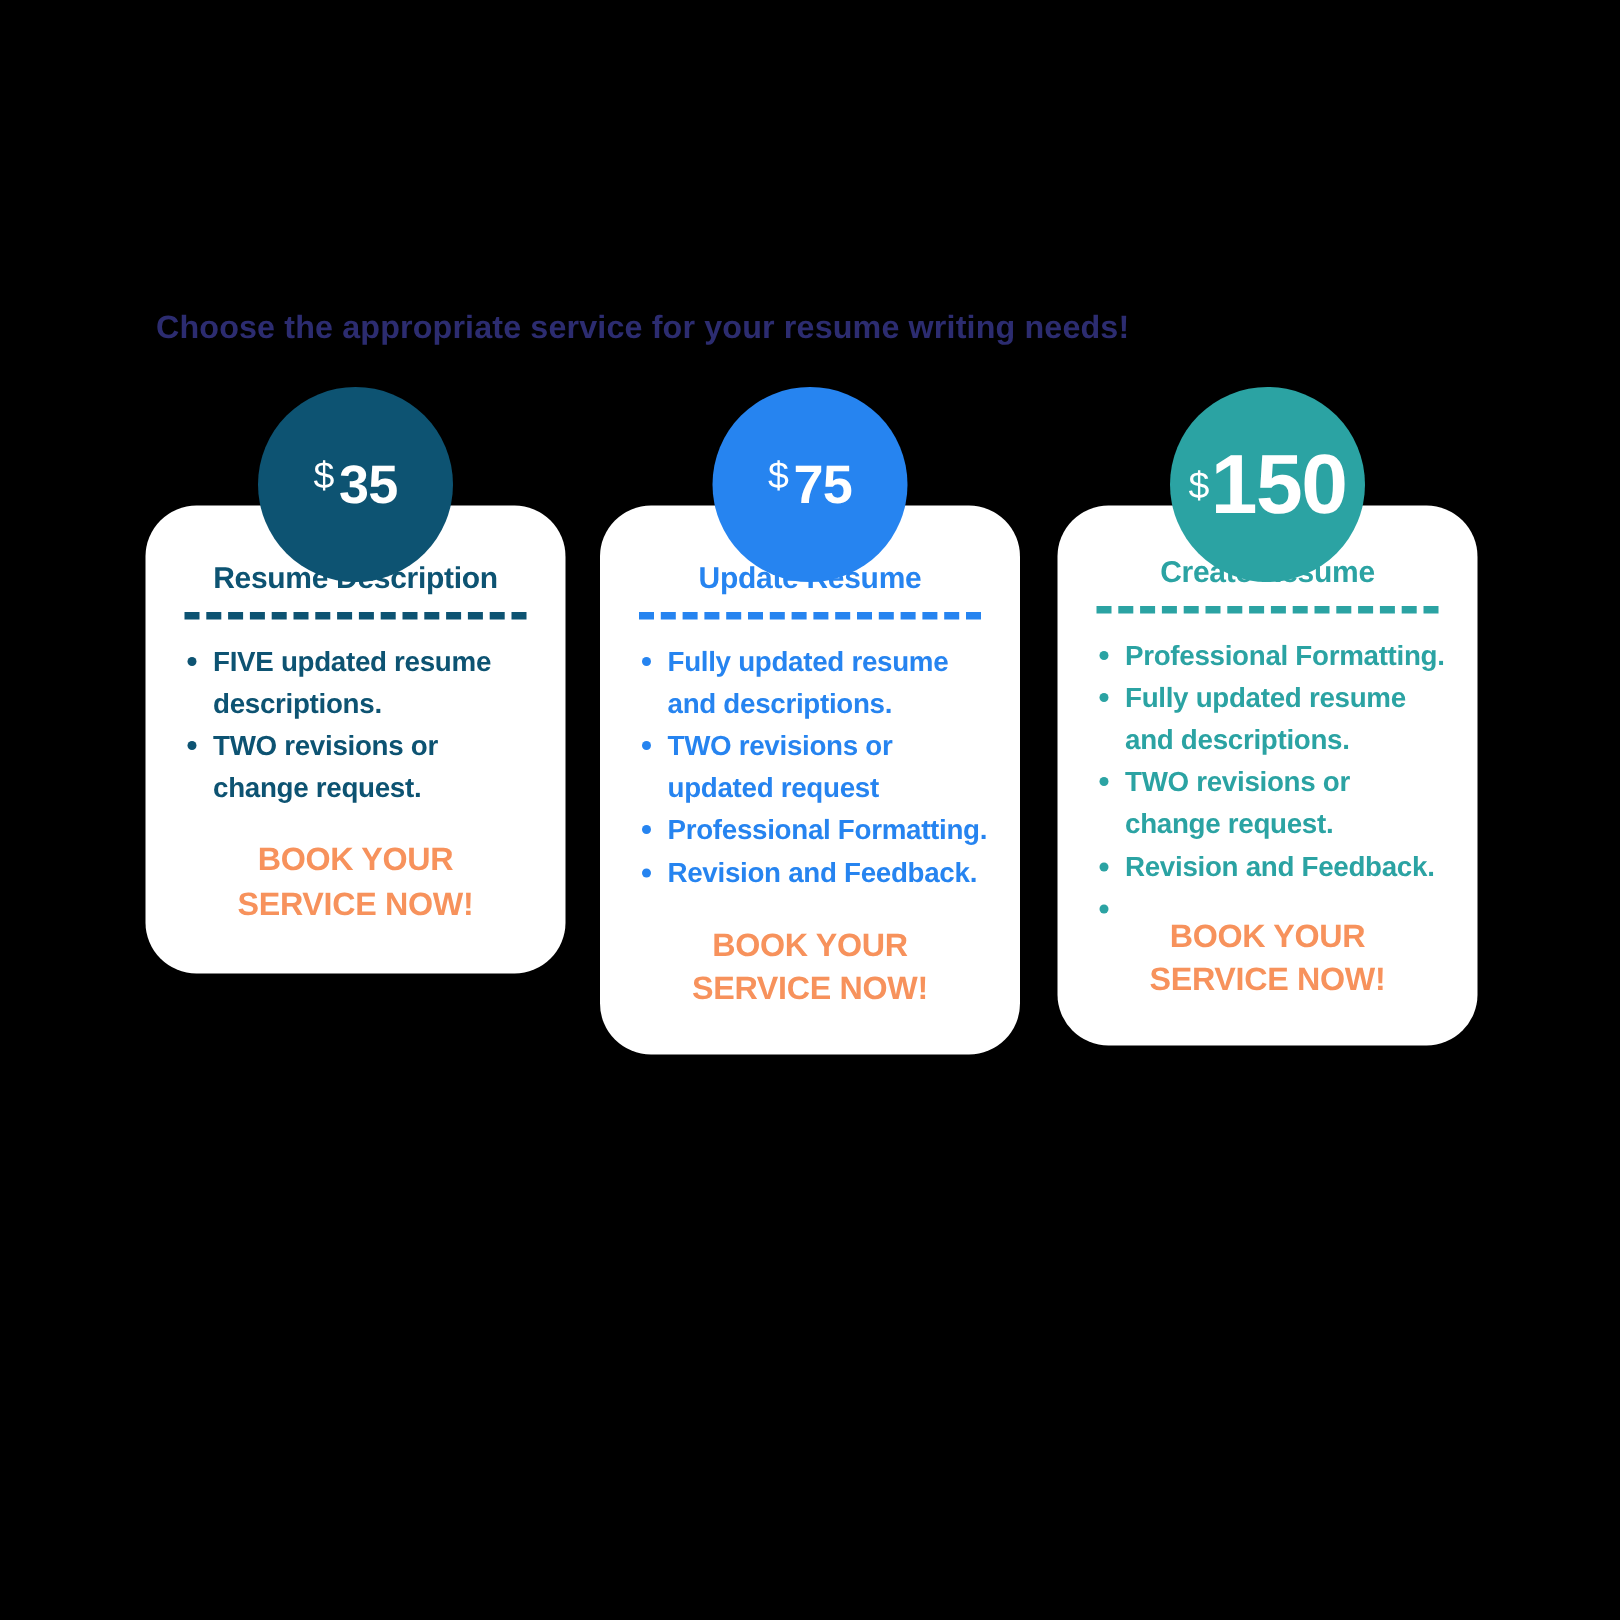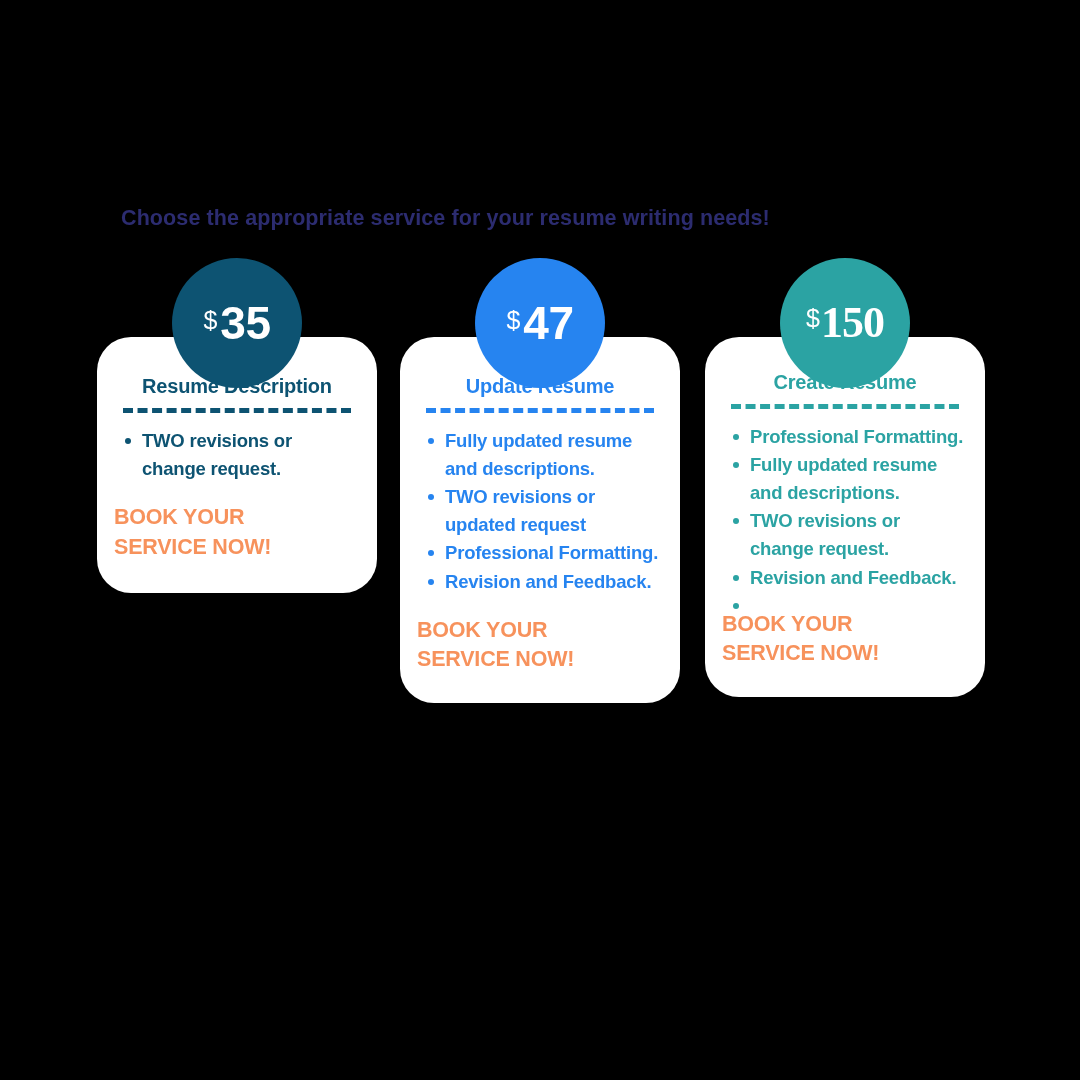--- a/index.html
+++ b/index.html
@@ -20,21 +20,21 @@
     position: absolute;
     left: 0; top: 0;
     width: 1080px;
     height: 1080px;
     background: #000000;
   }
 
   
   .headline {
     position: absolute;
-    left: 121px;
+    left: 104px;
     top: 206px;
     width: 860px;
     font-size: 21.5px;
     font-weight: 700;
     letter-spacing: 0.1px;
     color: #2C2C70;
     white-space: nowrap;
   }
 
   
@@ -69,25 +69,25 @@
     line-height: 1;
   }
   .currency {
     font-size: 25px;
     font-weight: 400;
     margin-right: 3px;
     position: relative;
     top: -10px;
   }
   .amount {
-    font-size: 46px;
+    font-size: 36px;
     font-weight: 700;
     letter-spacing: -0.5px;
   }
-  .plan-3 .amount { font-size: 44px; letter-spacing: -1px; font-family: Liberation Serif, serif; }
+  .plan-3 .amount { font-size: 56px; letter-spacing: -1px; }
   .plan-3 .currency { margin-right: 1px; }
 
   
   .card {
     position: absolute;
     left: 0;
     top: 79px;
     width: 280px;
     background: #ffffff;
     border-radius: 34px;
@@ -137,21 +137,21 @@
     top: 11px;
     width: 6px;
     height: 6px;
     border-radius: 50%;
     background: currentColor;
   }
 
   
   .cta {
     margin-top: 20px;
-    text-align: left;
+    text-align: center;
     color: #F7925C;
     font-size: 21.5px;
     font-weight: 700;
     line-height: 1.38;
     letter-spacing: -0.2px;
     cursor: pointer;
     user-select: none;
   }
   .cta .cta-line { display: block; white-space: nowrap; }
 
@@ -175,34 +175,35 @@
         <span class="currency">$</span>
           <span class="amount">35</span>
       </span>
     </div>
     <div class="card">
       <div class="card-title" style="color: rgb(13, 83, 114);">Resume Description</div>
       <div class="divider-wrap">
           <hr class="divider" style="color: rgb(13, 83, 114);">
         </div>
       <ul class="features" style="color: rgb(13, 83, 114);">
+        <li><span class="dot"></span><span>FIVE updated resume descriptions.</span></li>
         <li><span class="dot"></span><span>TWO revisions or change request.</span></li>
       </ul>
       <div class="cta" style="color: rgb(247, 146, 92);">
         <span class="cta-line">BOOK YOUR</span>
         <span class="cta-line">SERVICE NOW!</span>
       </div>
     </div>
   </div>
 
   <div class="plan plan-2">
     <div class="price-badge" style="background: rgb(38, 132, 240);">
       <span class="price-inner">
         <span class="currency">$</span>
-          <span class="amount">47</span>
+          <span class="amount">75</span>
       </span>
     </div>
     <div class="card">
       <div class="card-title" style="color: rgb(38, 132, 240);">Update Resume</div>
       <div class="divider-wrap">
           <hr class="divider" style="color: rgb(38, 132, 240);">
         </div>
       <ul class="features" style="color: rgb(38, 132, 240);">
         <li><span class="dot"></span><span>Fully updated resume and descriptions.</span></li>
         <li><span class="dot"></span><span>TWO revisions or updated request</span></li>

